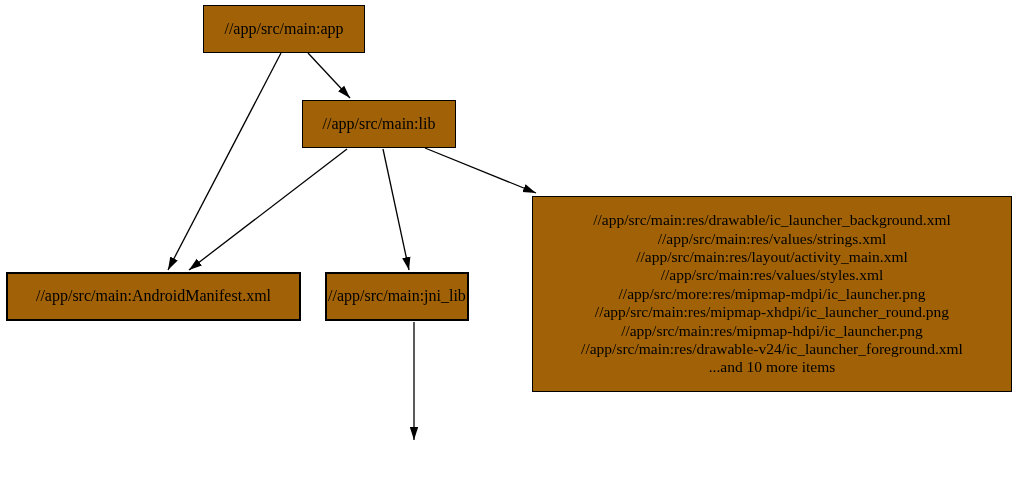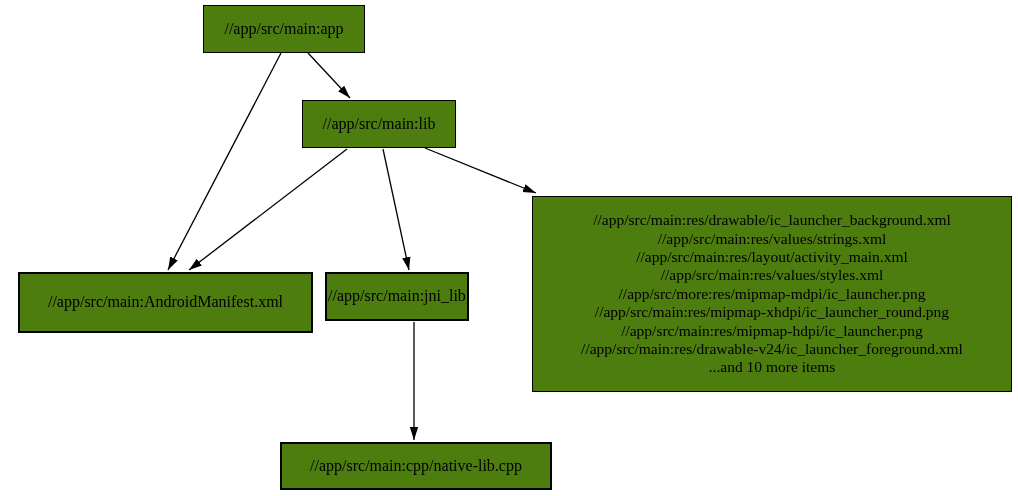--- a/index.html
+++ b/index.html
@@ -23,33 +23,33 @@
     width: 1018px;
     height: 496px;
   }
   .edges line {
     stroke: #000000;
     stroke-width: 1.3;
   }
   .node {
     position: absolute;
     box-sizing: border-box;
-    background: #4d7c0f;
+    background: #a16207;
     border: 1px solid #000000;
     display: flex;
     align-items: center;
     justify-content: center;
     text-align: center;
     font-size: 16px;
     line-height: 1.15;
     white-space: nowrap;
   }
   #node-app     { left: 203px; top: 5px;   width: 162px; height: 48px; }
   #node-lib     { left: 302px; top: 100px; width: 154px; height: 48px; font-family: Liberation Serif, serif; }
-  #node-manifest{ left: 18px;   top: 272px; width: 295px; height: 61px; border-width: 2px; }
+  #node-manifest{ left: 6px;   top: 272px; width: 295px; height: 49px; border-width: 2px; }
   #node-jni     { left: 325px; top: 272px; width: 144px; height: 49px; border-width: 2px; }
   #node-native  { left: 280px; top: 442px; width: 272px; height: 48px; border-width: 2px; }
   #node-res     {
     left: 532px; top: 196px; width: 480px; height: 196px;
     border-width: 1.5px;
     flex-direction: column;
     font-size: 15.5px;
     line-height: 18.4px;
   }
   .res-line { width: 100%; }
@@ -94,17 +94,14 @@
     <div class="res-line">//app/src/main:res/values/strings.xml</div>
     <div class="res-line">//app/src/main:res/layout/activity_main.xml</div>
     <div class="res-line">//app/src/main:res/values/styles.xml</div>
     <div class="res-line">//app/src/more:res/mipmap-mdpi/ic_launcher.png</div>
     <div class="res-line">//app/src/main:res/mipmap-xhdpi/ic_launcher_round.png</div>
     <div class="res-line">//app/src/main:res/mipmap-hdpi/ic_launcher.png</div>
     <div class="res-line">//app/src/main:res/drawable-v24/ic_launcher_foreground.xml</div>
     <div class="res-line">...and 10 more items</div>
   </div>
 
-  <div class="node" id="node-native">
-    <span>//app/src/main:cpp/native-lib.cpp</span>
-  </div>
 
 </div>
 
 </body></html>

